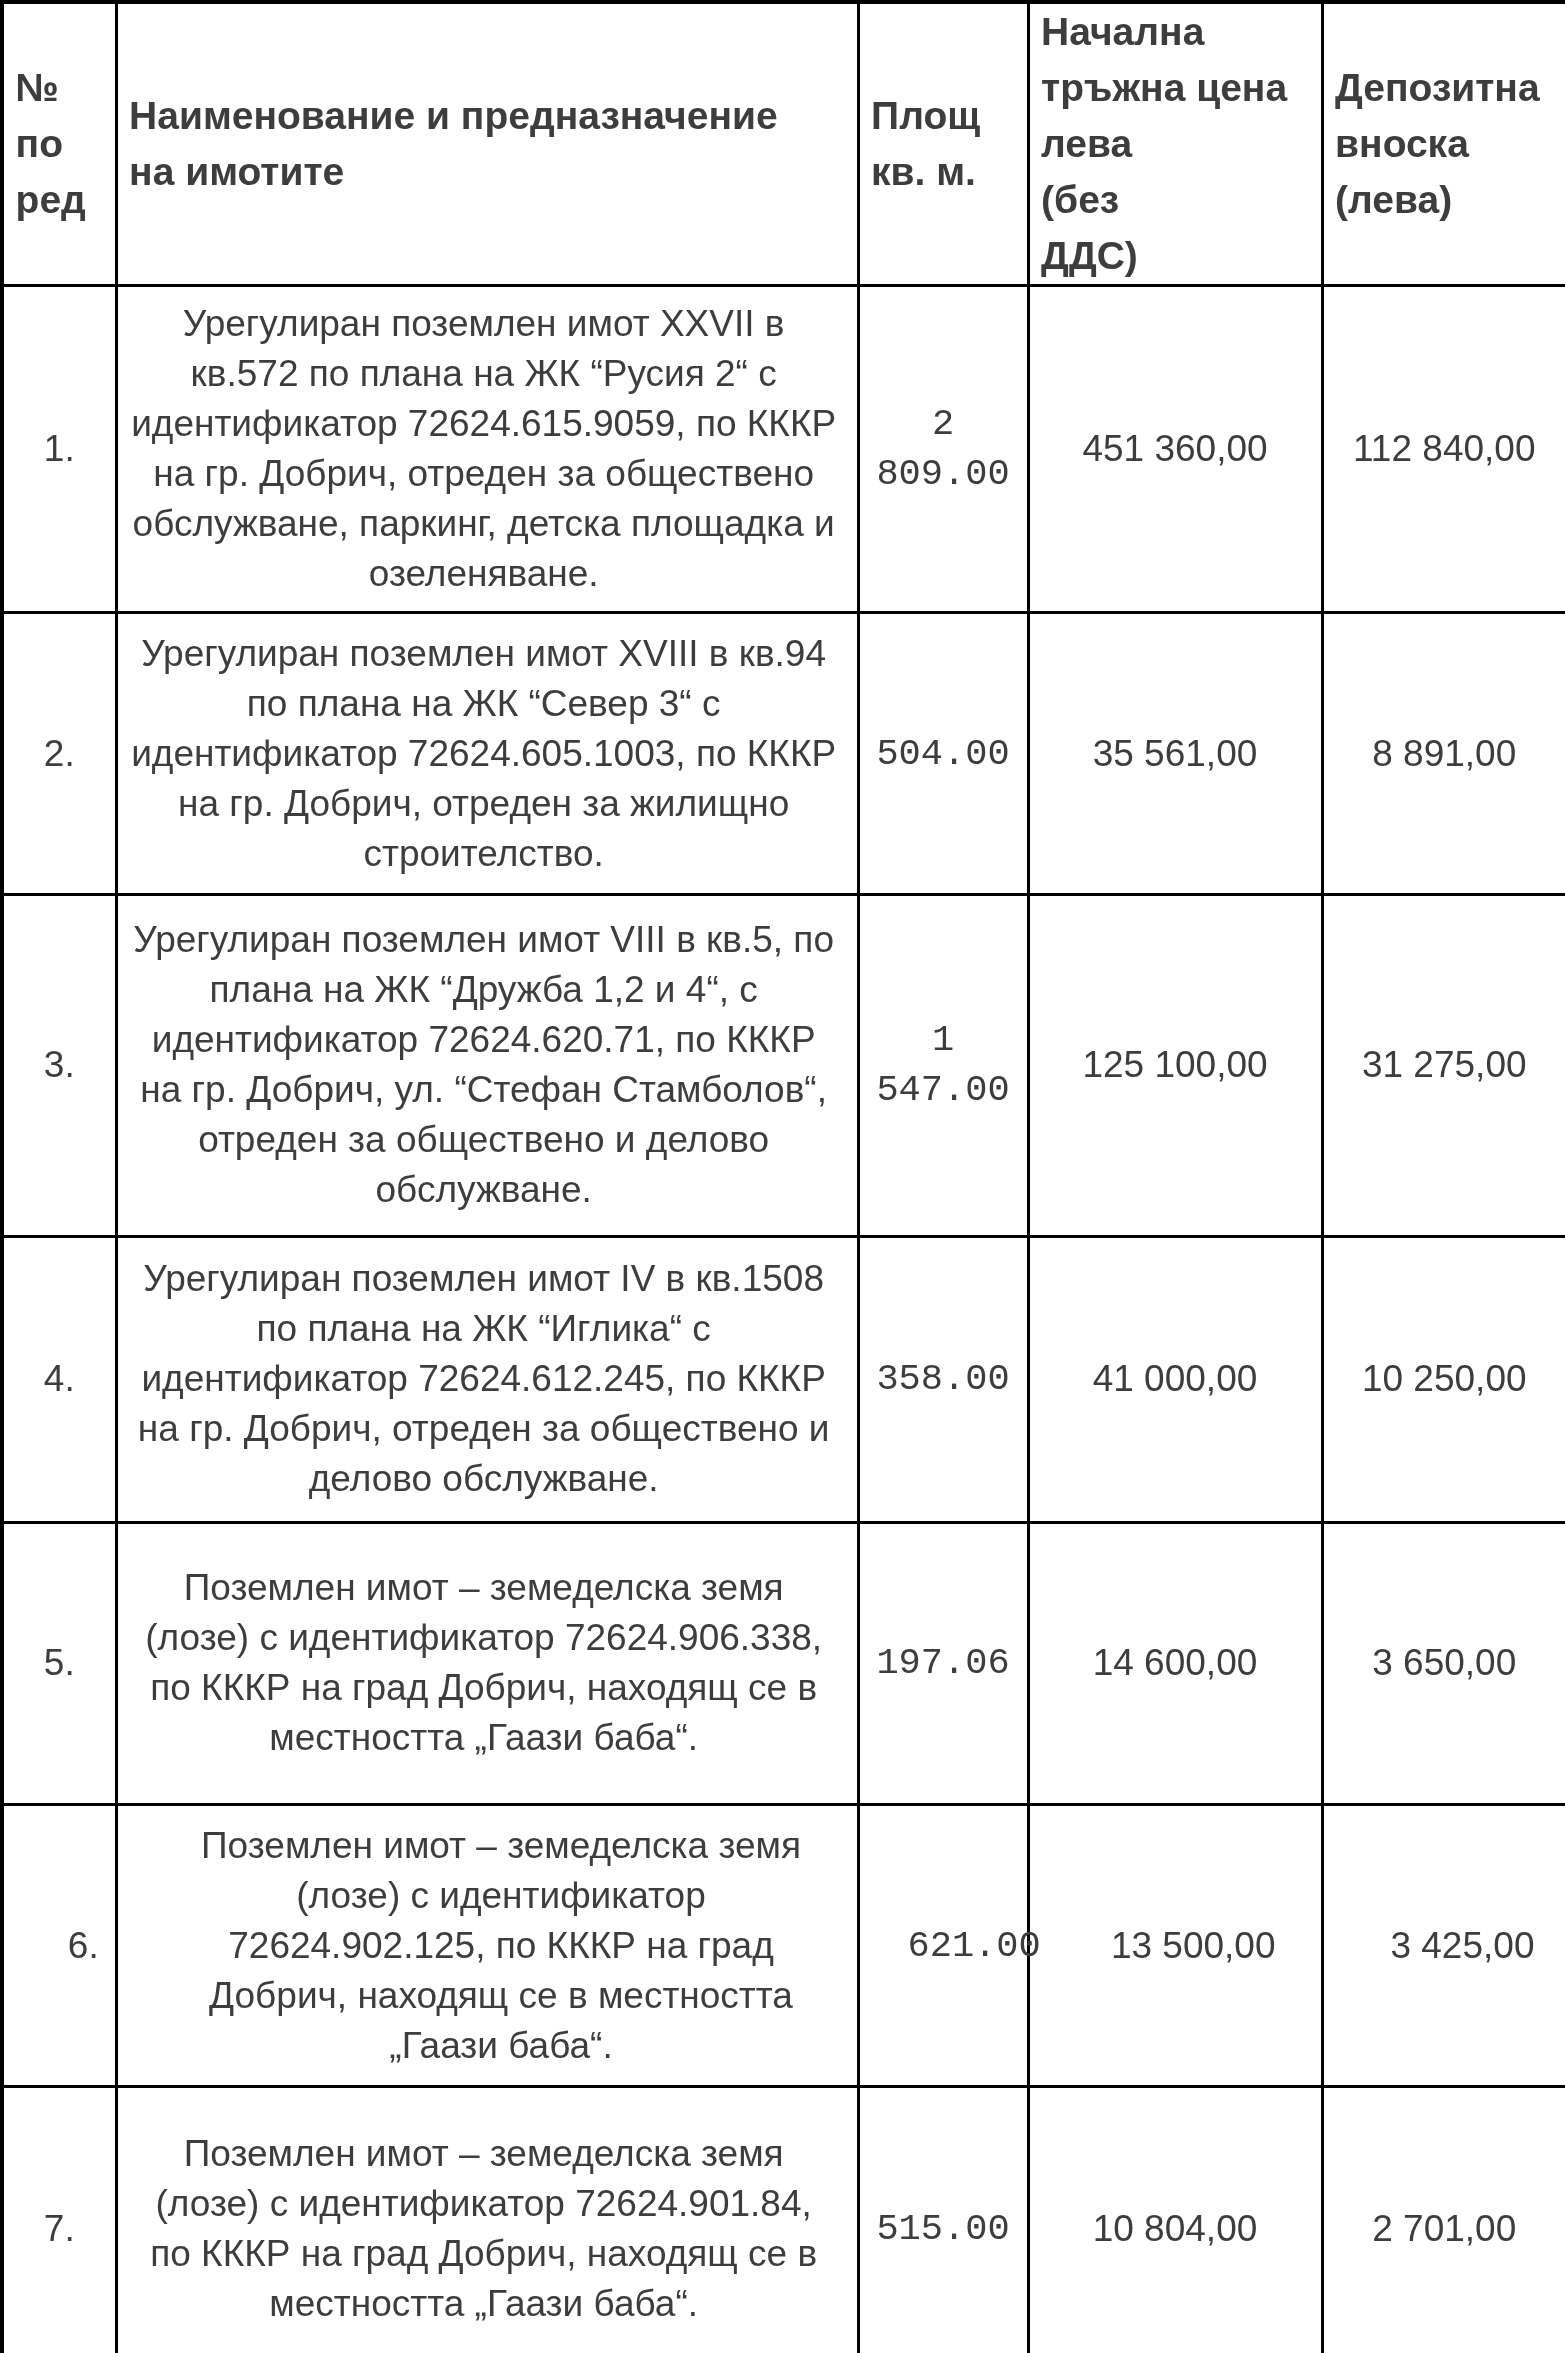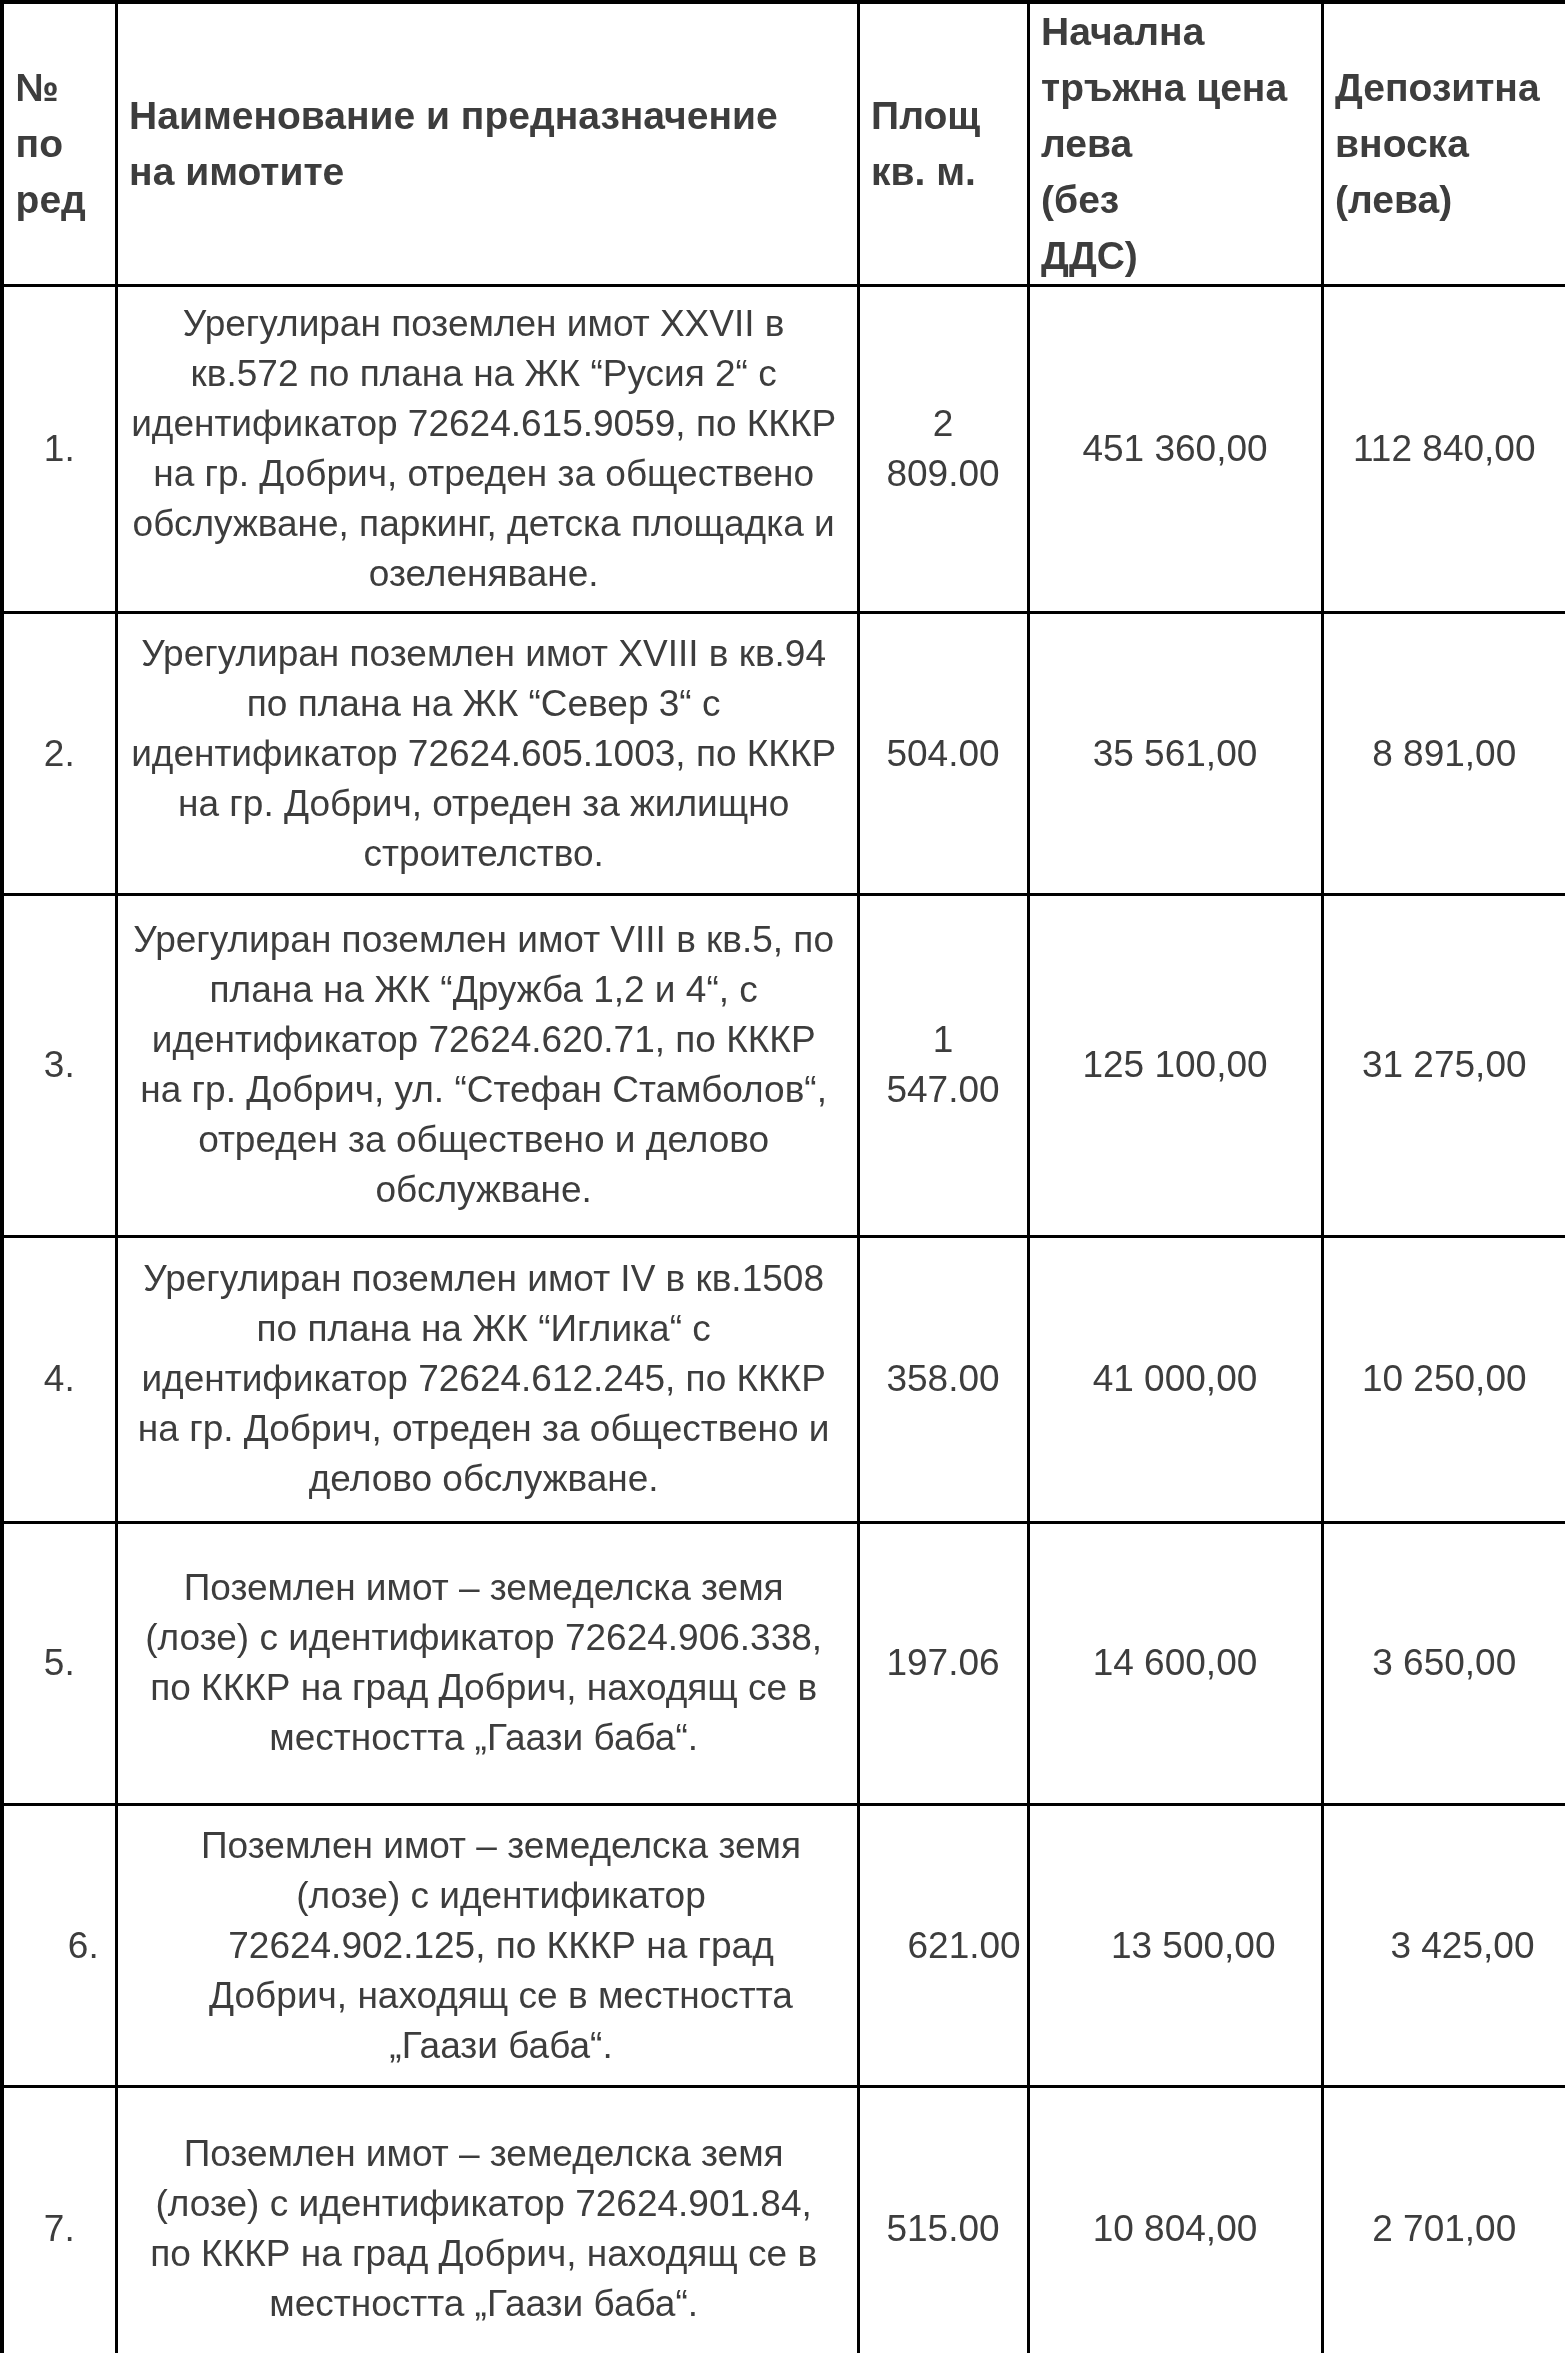--- a/index.html
+++ b/index.html
@@ -62,20 +62,21 @@
     line-height: 50px;
     text-align: center;
     padding: 11.6px 20px 11.6px 13.3px;
     vertical-align: middle;
   }
   td.cell-area {
     font-size: 37px;
     line-height: 50px;
     text-align: center;
     padding: 0 16.6px;
+    font-family: Liberation Mono, monospace;
   }
   td.cell-price, td.cell-deposit {
     font-size: 37px;
     text-align: center;
     white-space: nowrap;
     padding: 0 11.6px;
   }
 
   tr.r1 td { height: 301px; }
   tr.r2 td { height: 256px; }

